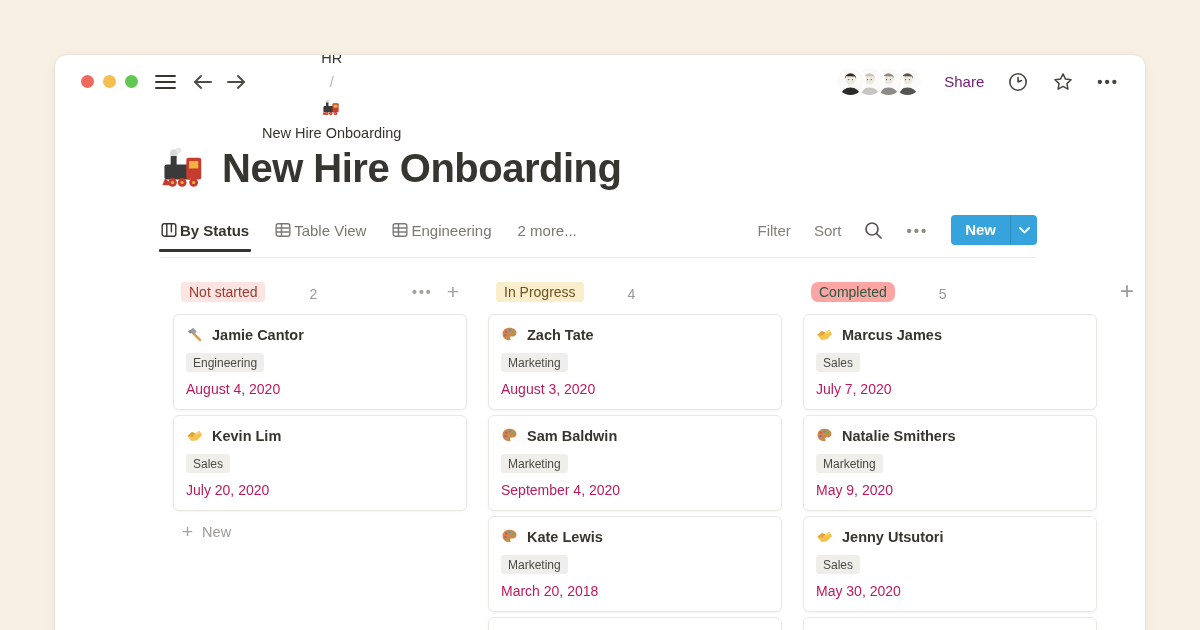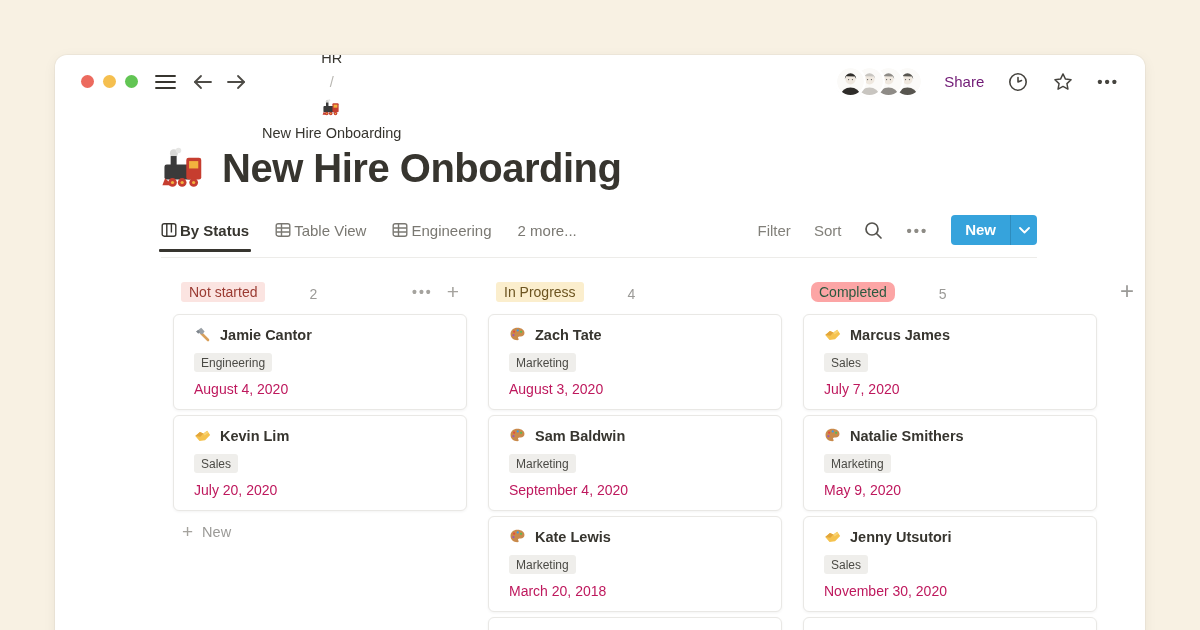--- a/index.html
+++ b/index.html
@@ -54,21 +54,21 @@
   .column{width:294px;flex:none;}
   .col-header{display:flex;align-items:flex-end;height:24px;margin:0 8px 12px 8px;gap:32px;}
   .status-badge{font-size:14px;padding:2px 8px;border-radius:3px;}
   .col-count{margin-left:12px;font-size:14px;color:#9B9A97;}
   .col-actions{margin-left:auto;display:flex;align-items:center;gap:14px;
     color:#A5A39E;}
   .col-actions .dots{color:#A5A39E;font-size:14px;}
   .col-plus{font-size:21px;line-height:20px;color:#A5A39E;}
   .cards{display:flex;flex-direction:column;gap:5px;}
   .card{background:#fff;border:1px solid #E9E8E5;border-radius:6px;
-    padding:11px 20px 12px;box-shadow:0 1px 3px rgba(15,15,15,0.05);}
+    padding:11px 12px 12px;box-shadow:0 1px 3px rgba(15,15,15,0.05);}
   .card-title{display:flex;align-items:center;gap:9px;font-size:14.5px;
     font-weight:700;color:#37352F;}
   .card-tag{display:inline-block;margin-top:10px;font-size:12px;color:#4B4A45;
     padding:2.5px 7px;border-radius:3px;}
   .card-date{margin-top:9px;font-size:14px;color:#be185d;}
   .add-new{display:flex;align-items:center;gap:9px;margin:13px 0 0 9px;
     color:#9B9A97;font-size:14.5px;}
   .plus-glyph{font-size:19px;line-height:16px;color:#A5A39E;}
   .add-column{position:absolute;left:1065px;top:1px;color:#9B9A97;
     font-size:24px;line-height:24px;}
@@ -437,21 +437,21 @@
                 <span class="emoji">
                   <svg width="17" height="17" viewBox="0 0 20 20">
                     <path d="M1.5 10.5 l5.5-4.5 4 1.5 4.5-3 3.5 5 -6 6 -6.5 1 z" fill="#F5C24E"></path>
                     <path d="M1.5 10.5 l5.5-4.5 4 1.5 -3.5 4 z" fill="#E2A53B"></path>
                     <path d="M11 7.5 l4.5-3 1.5 2.2 -4.5 3.3 z" fill="#F8D374"></path>
                   </svg>
                 </span>
                 <span>Jenny Utsutori</span>
               </div>
               <div><span class="card-tag" style="background:#EFEEEB">Sales</span></div>
-              <div class="card-date">November 30, 2020</div>
+              <div class="card-date">May 30, 2020</div>
             </div>
             <div class="card">
               <div class="card-title">
                 <span class="emoji">
                   <svg width="17" height="17" viewBox="0 0 20 20">
                     <path d="M1.5 10.5 l5.5-4.5 4 1.5 4.5-3 3.5 5 -6 6 -6.5 1 z" fill="#F5C24E"></path>
                     <path d="M1.5 10.5 l5.5-4.5 4 1.5 -3.5 4 z" fill="#E2A53B"></path>
                     <path d="M11 7.5 l4.5-3 1.5 2.2 -4.5 3.3 z" fill="#F8D374"></path>
                   </svg>
                 </span>

